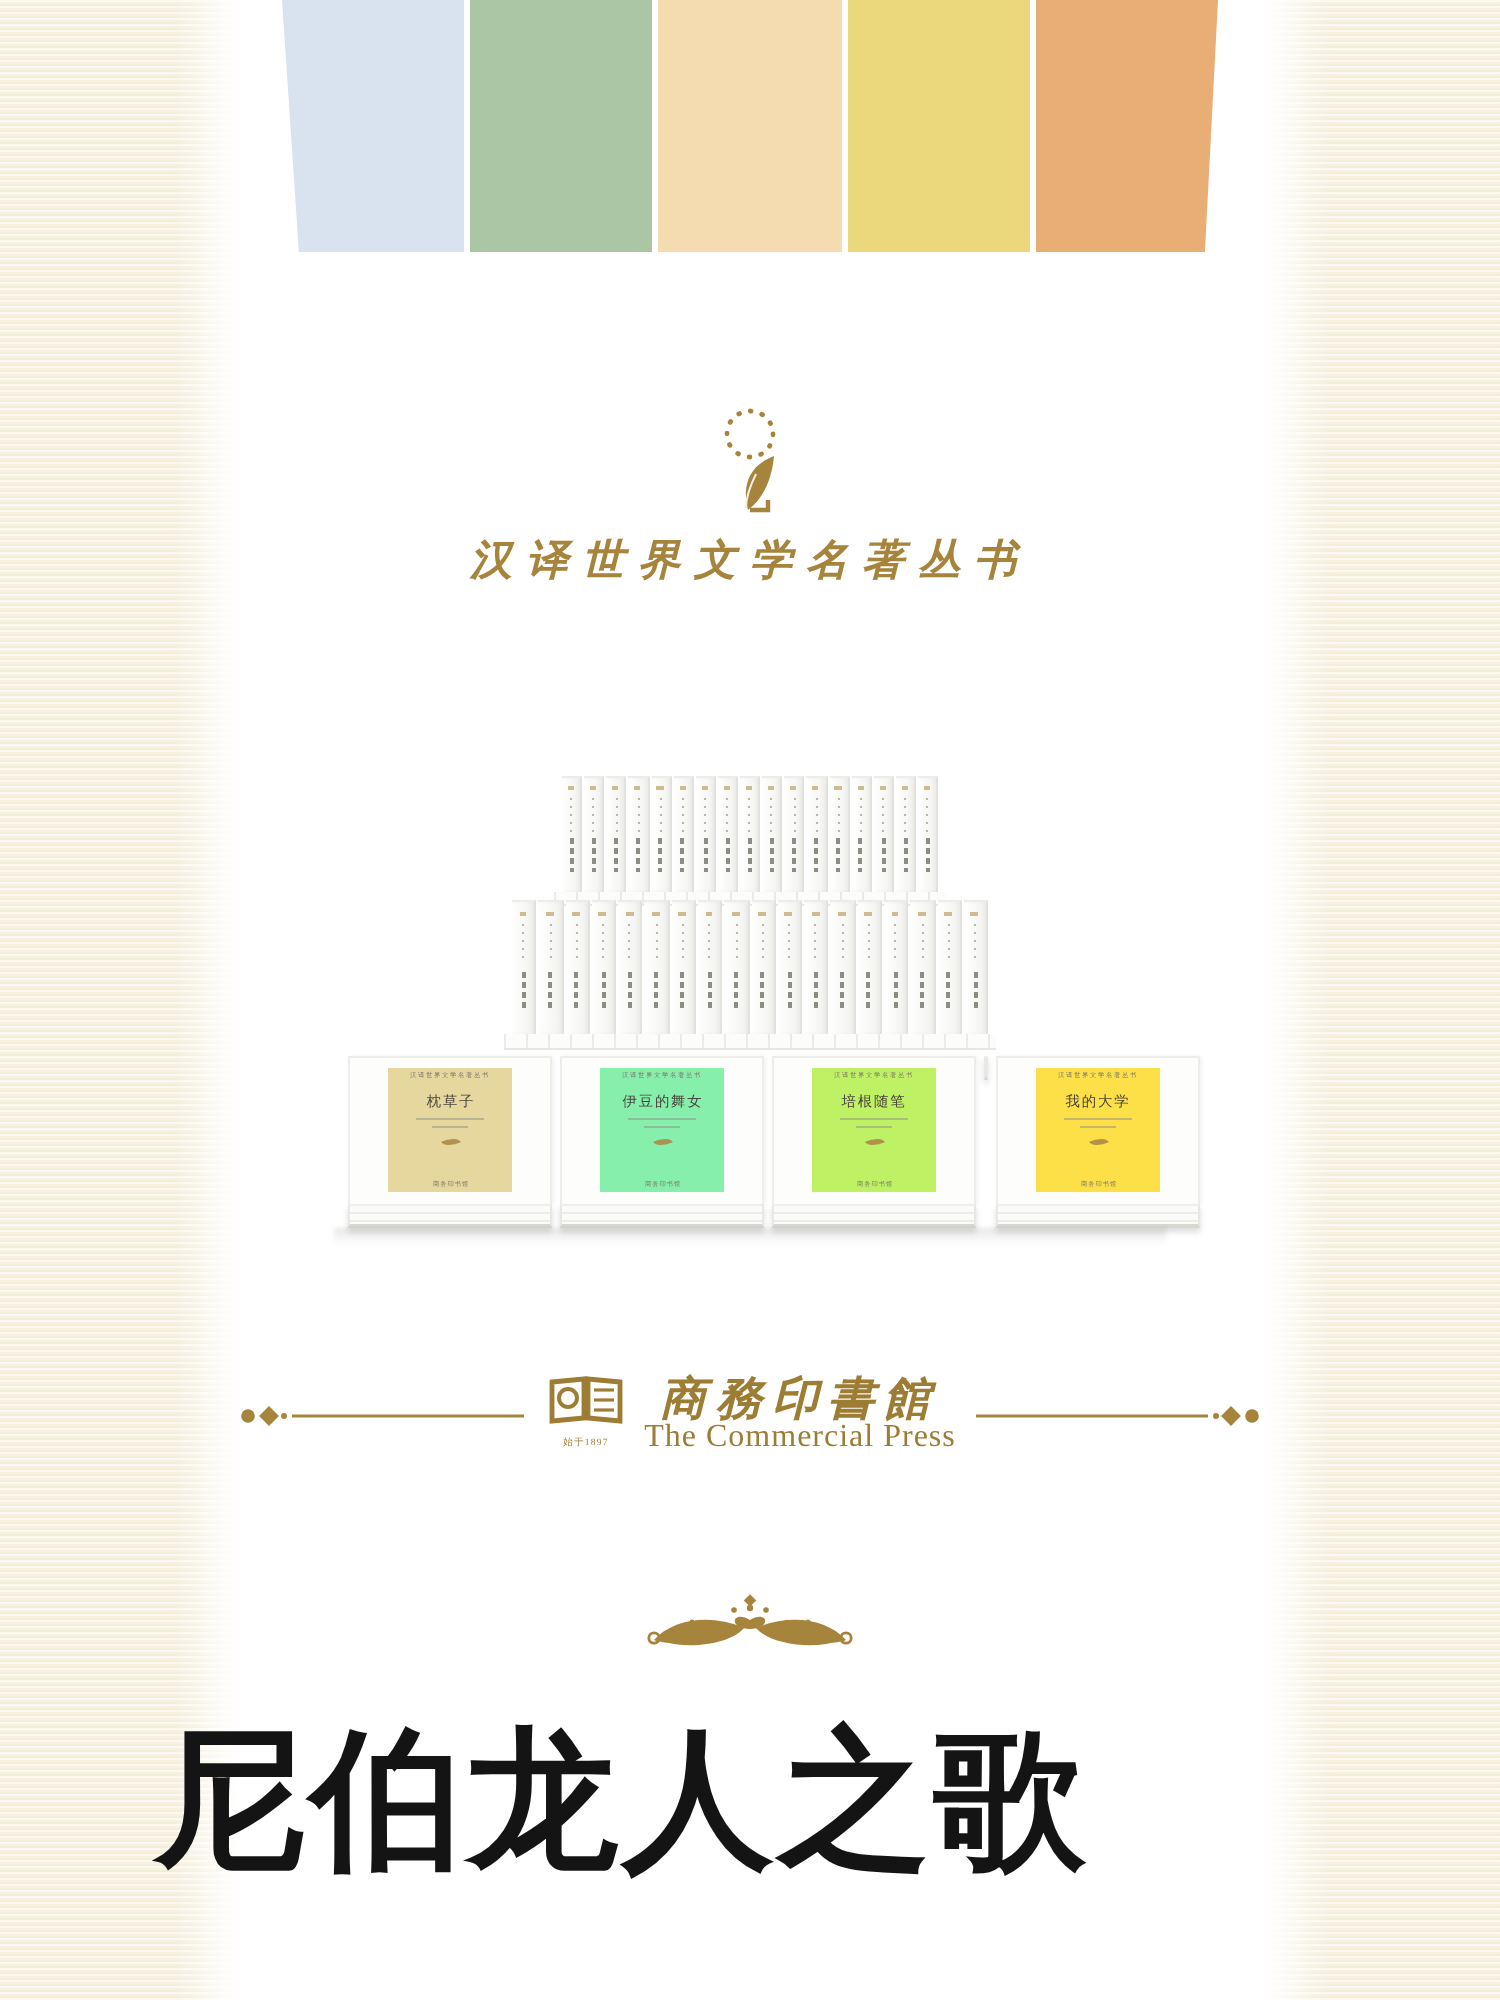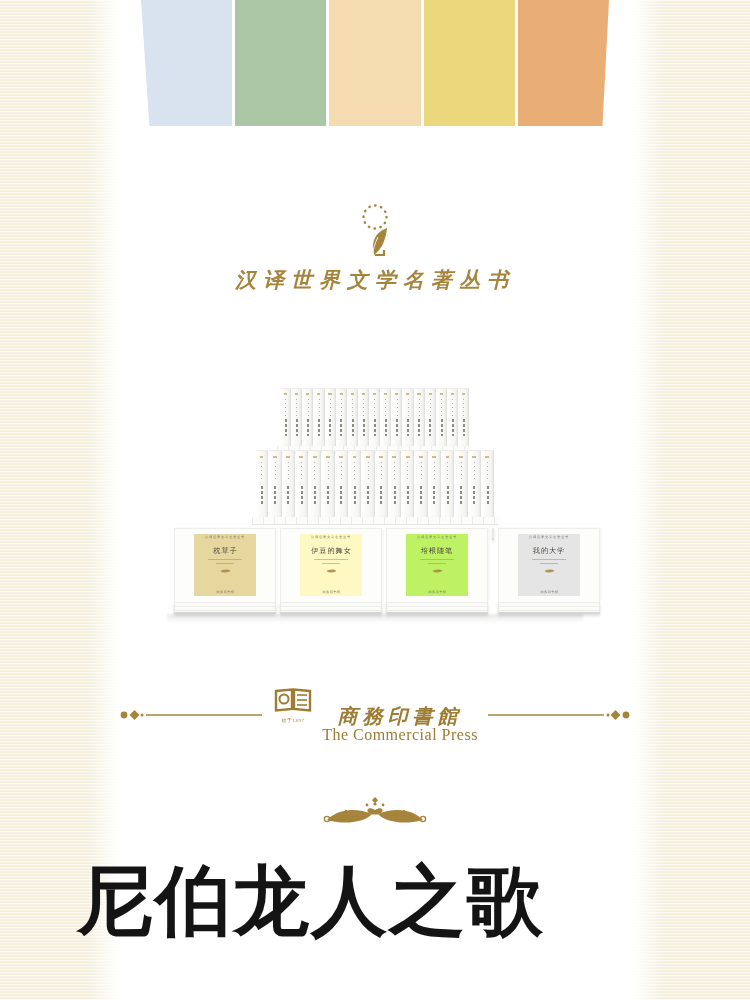--- a/index.html
+++ b/index.html
@@ -91,22 +91,22 @@
     position:absolute; left:0; top:688px; width:750px;
     display:flex; align-items:center; justify-content:center; gap:10px;
   }
   .flourish { width:142px; height:14px; flex:none; }
   .flourish.right { transform:scaleX(-1); }
   .press-logo { display:flex; align-items:flex-start; gap:8px; flex:none; }
   .press-icon { width:42px; text-align:center; }
   .press-since { font-size:8px; line-height:8px; color:#9d7c33; letter-spacing:1px;
                  transform:scale(.6); transform-origin:center top; white-space:nowrap; }
   .press-text { text-align:center; }
-  .press-cn { font-size:20px; line-height:24px; font-weight:700; font-style:italic;
-              color:#9d7c33; letter-spacing:5px; white-space:nowrap;margin-top:16px; }
+  .press-cn { font-size:23px; line-height:24px; font-weight:700; font-style:italic;
+              color:#9d7c33; letter-spacing:5px; white-space:nowrap; }
   .press-en { font-size:16px; line-height:13px; font-weight:400; color:#9d7c33;
               letter-spacing:.5px; white-space:nowrap; }
   
   .ornament { position:absolute; left:320px; top:797px; width:110px; height:32px; }
   .main-title {
     position:absolute; left:0; top:853px; width:622px; text-align:center;
     font-size:76px; line-height:96px; font-weight:700; color:#141414; letter-spacing:2px;
   }
 </style>
 </head>
@@ -324,21 +324,21 @@
             <i class="fline"></i>
             <i class="fline short"></i>
             <i class="ffeather"></i>
             <div class="fpub">商务印书馆</div>
           </div>
         </div>
         <div class="fbase"></div>
       </div>
       <div class="fbook">
         <div class="fcover">
-          <div class="fpanel" style="background:#fef9c3">
+          <div class="fpanel" style="background:#86efac">
             <div class="fseries">汉译世界文学名著丛书</div>
             <div class="ftitle">伊豆的舞女</div>
             <i class="fline"></i>
             <i class="fline short"></i>
             <i class="ffeather"></i>
             <div class="fpub">商务印书馆</div>
           </div>
         </div>
         <div class="fbase"></div>
       </div>
@@ -353,21 +353,21 @@
             <div class="fpub">商务印书馆</div>
           </div>
         </div>
         <div class="fbase"></div>
       </div>
       <div class="fbook">
         <div class="fbase"></div>
       </div>
       <div class="fbook">
         <div class="fcover">
-          <div class="fpanel" style="background:#e5e5e5">
+          <div class="fpanel" style="background:#fde047">
             <div class="fseries">汉译世界文学名著丛书</div>
             <div class="ftitle">我的大学</div>
             <i class="fline"></i>
             <i class="fline short"></i>
             <i class="ffeather"></i>
             <div class="fpub">商务印书馆</div>
           </div>
         </div>
         <div class="fbase"></div>
       </div>

